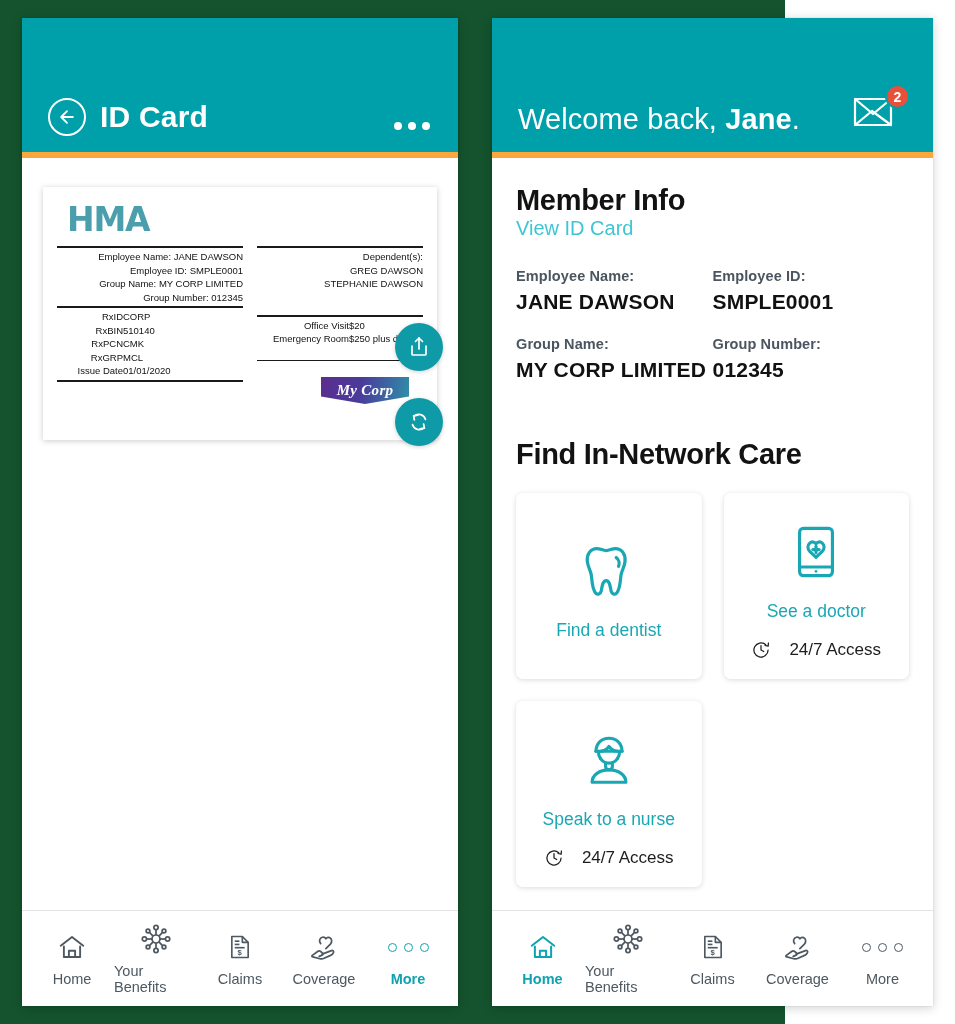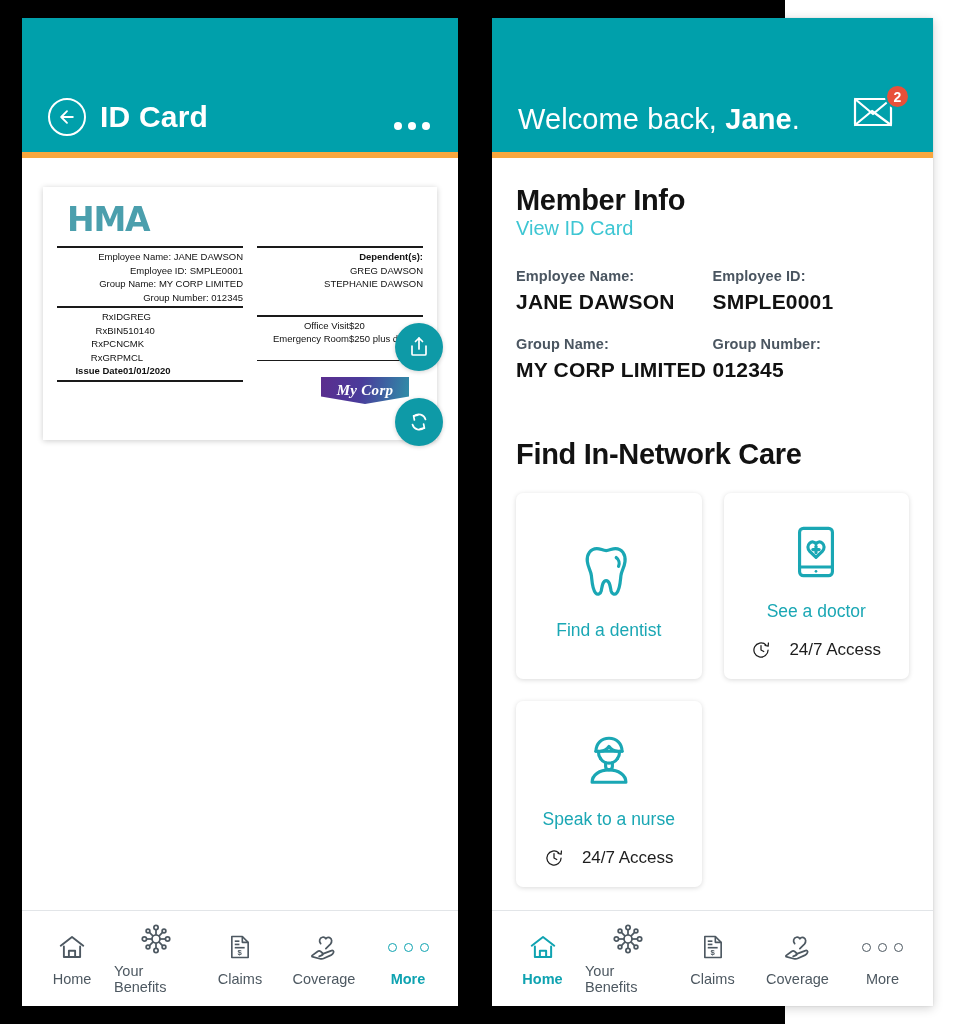--- a/index.html
+++ b/index.html
@@ -2,21 +2,21 @@
 <html><head>
 <meta charset="utf-8">
 <style>
   * { box-sizing: border-box; margin: 0; padding: 0; }
   html, body {
     width: 955px; height: 1024px;
     background: #ffffff;
     font-family: "Liberation Sans", sans-serif;
     overflow: hidden;
   }
-  .stage { position: relative; width: 785px; height: 1024px; background:#000000; }
+  .stage { position: relative; width: 785px; height: 1024px; background:#14532d; }
 
   
   .panel {
     position: absolute; top: 18px; height: 988px;
     background: #ffffff;
     box-shadow: 0 2px 10px rgba(0,0,0,0.18), 0 0 2px rgba(0,0,0,0.10);
     overflow: hidden;
     display: flex; flex-direction: column;
   }
   #panel-left  { left: 22px;  width: 436px; }
@@ -81,21 +81,21 @@
   }
   .card-cols { display: flex; gap: 14px; }
   .card-col { flex: 1 1 0; min-width: 0; text-align: right; }
   .card-col.left { flex: 0 0 186px; }
   .rule { height: 0; border-top: 2px solid #1a1a1a; margin: 2px 0 2px; }
   .rule.thin { border-top: 1.5px solid #1a1a1a; }
   .card-line {
     font-size: 9.5px; color: #111; line-height: 13.5px;
     white-space: nowrap; font-family: "Liberation Sans", sans-serif;
   }
-  .card-line.b { font-weight: bold; }
+  .card-line.b { font-weight: normal; }
   .kv { display: flex; }
   .kv .k { width: 66px; flex: 0 0 66px; }
   .kv2 .k { width: 92px; flex: 0 0 92px; }
   .spacer-blk { height: 22px; }
 
   .mycorp-wrap { position: absolute; right: 28px; bottom: 36px; }
   .mycorp {
     width: 88px; height: 27px;
     background: linear-gradient(100deg, #5b2d8e 0%, #4a3b9b 45%, #2f8fa8 100%);
     color: #fff; font-style: italic; font-weight: bold; font-size: 15px;
@@ -197,21 +197,21 @@
 
           <div class="card-col left">
             <div class="rule"></div>
             <div class="card-line">Employee Name: JANE DAWSON</div>
             <div class="card-line">Employee ID: SMPLE0001</div>
             <div class="card-line">Group Name: MY CORP LIMITED</div>
             <div class="card-line">Group Number: 012345</div>
             <div class="rule"></div>
             <div class="card-line kv">
               <span class="k">RxID</span>
-              <span>GREG</span>
+              <span>CORP</span>
             </div>
             <div class="card-line kv">
               <span class="k">RxBIN</span>
               <span>510140</span>
             </div>
             <div class="card-line kv">
               <span class="k">RxPCN</span>
               <span>CMK</span>
             </div>
             <div class="card-line kv">

